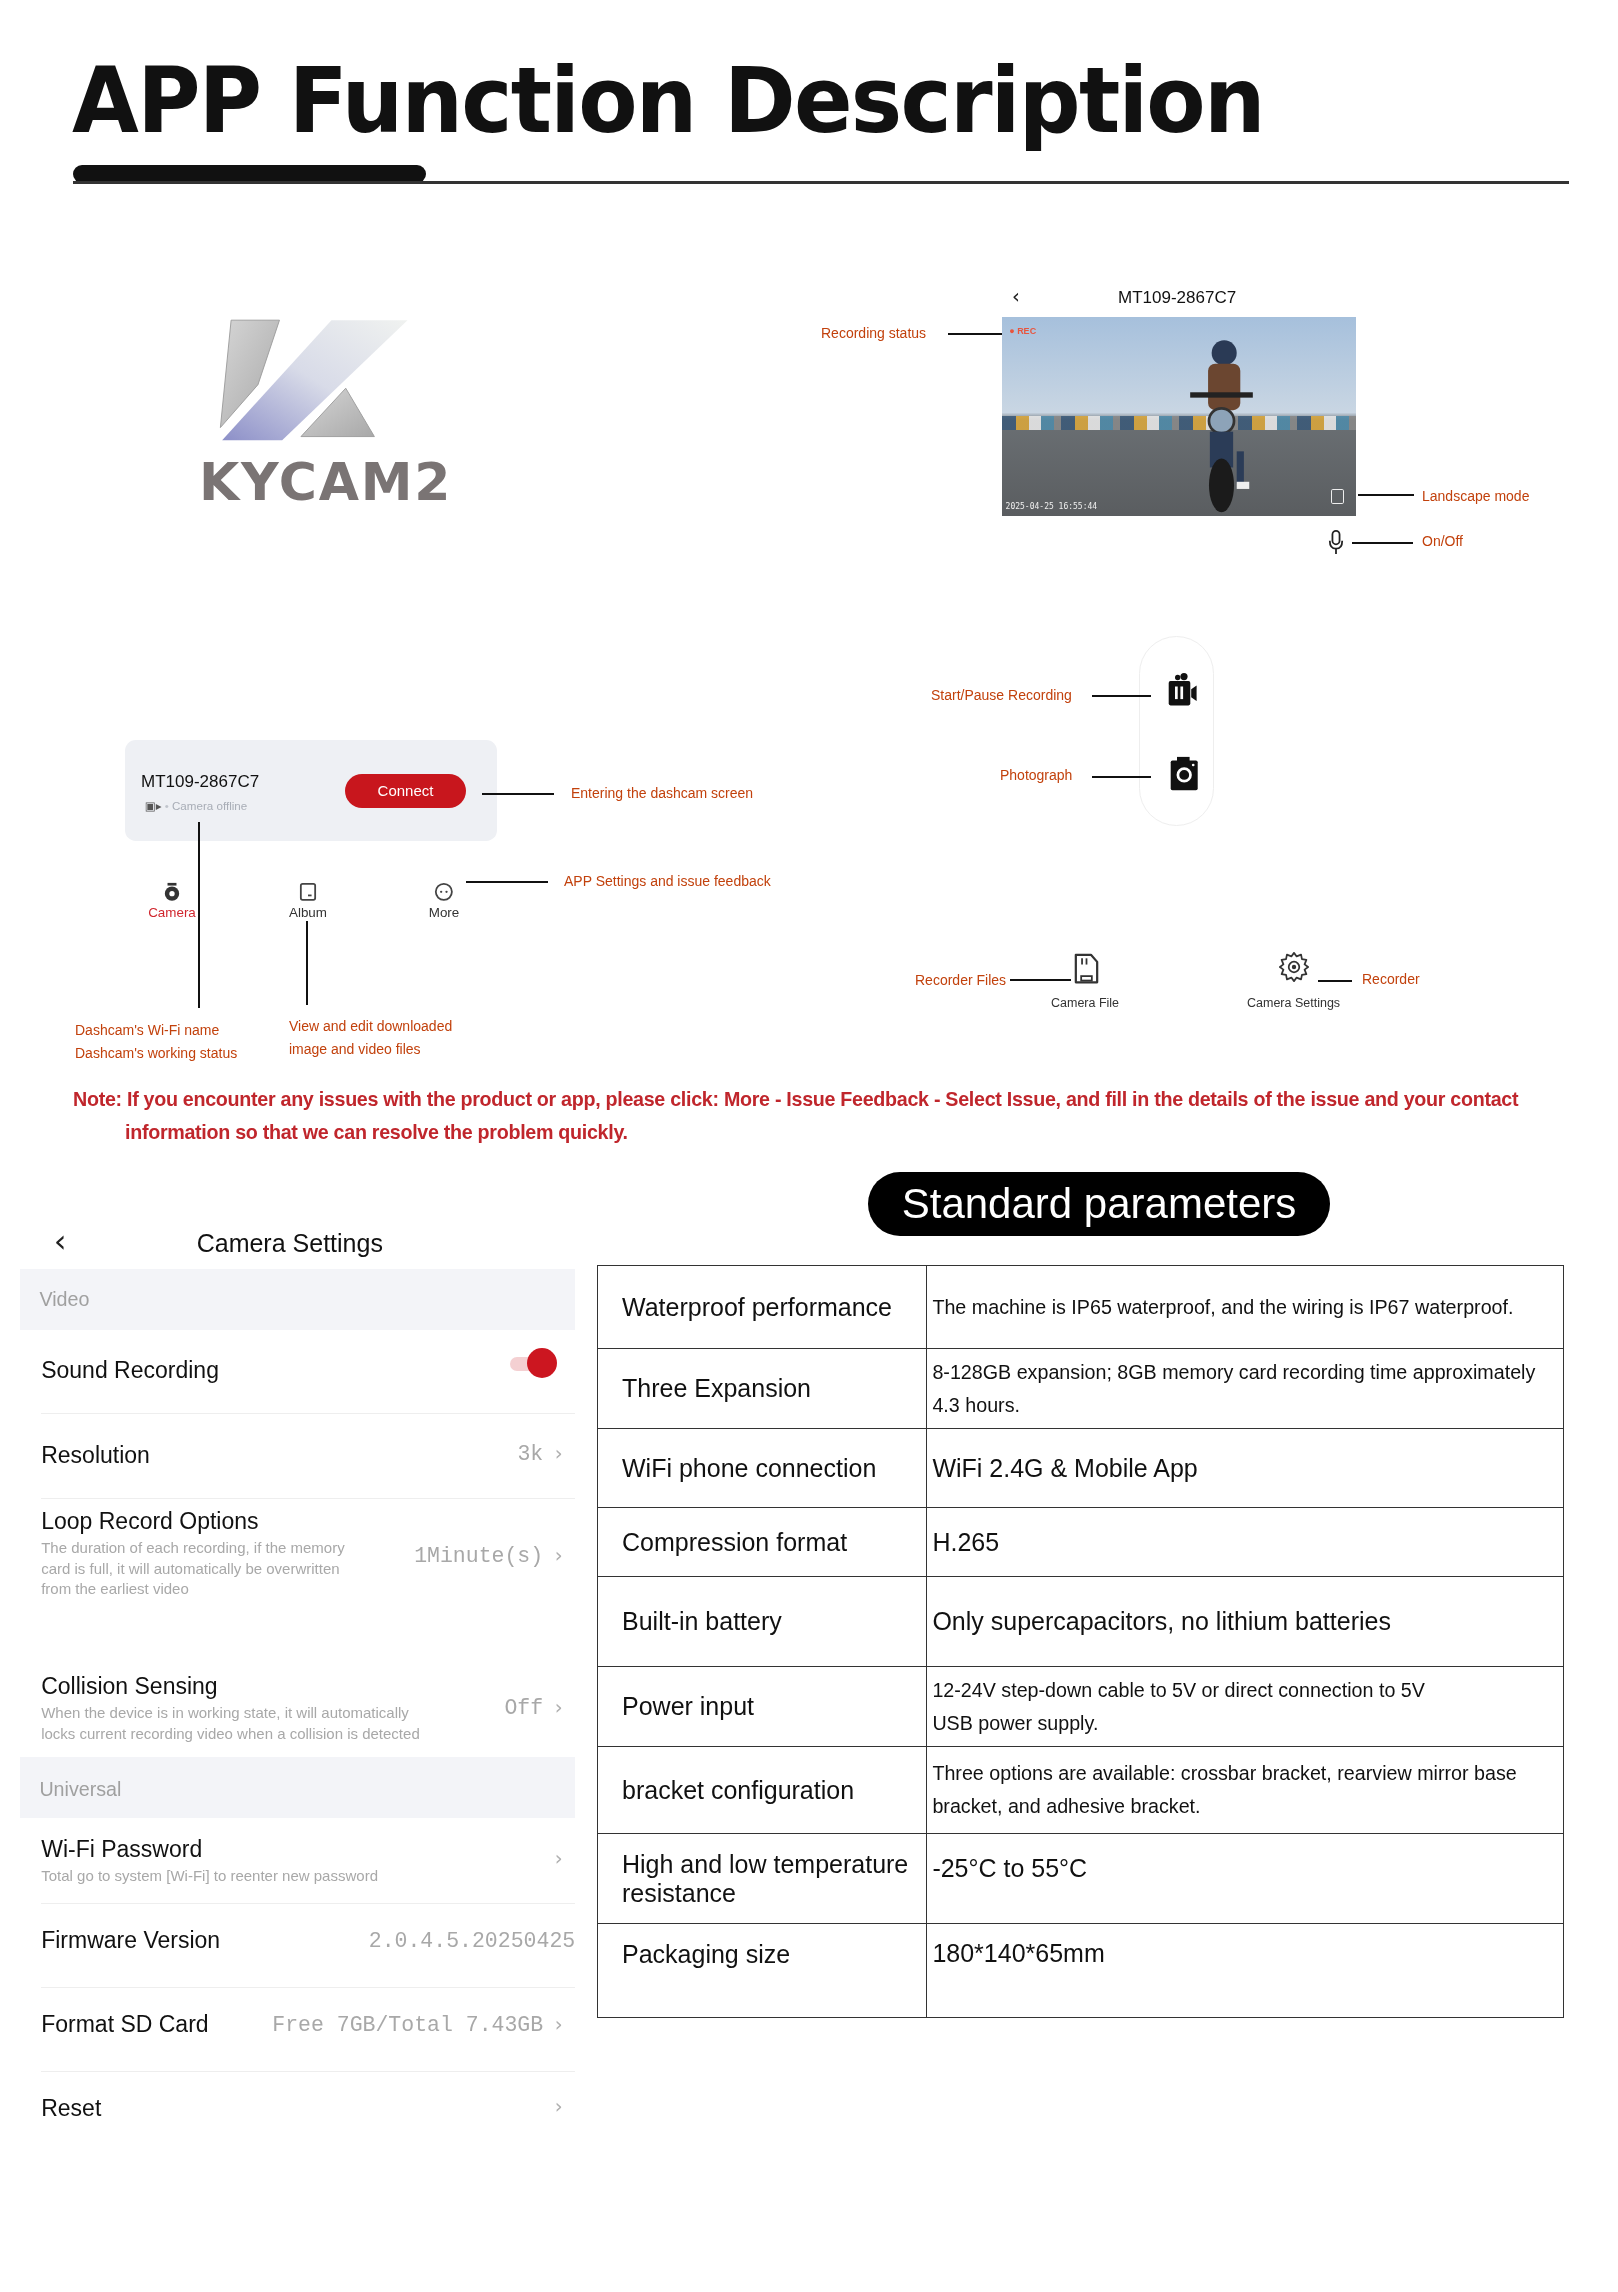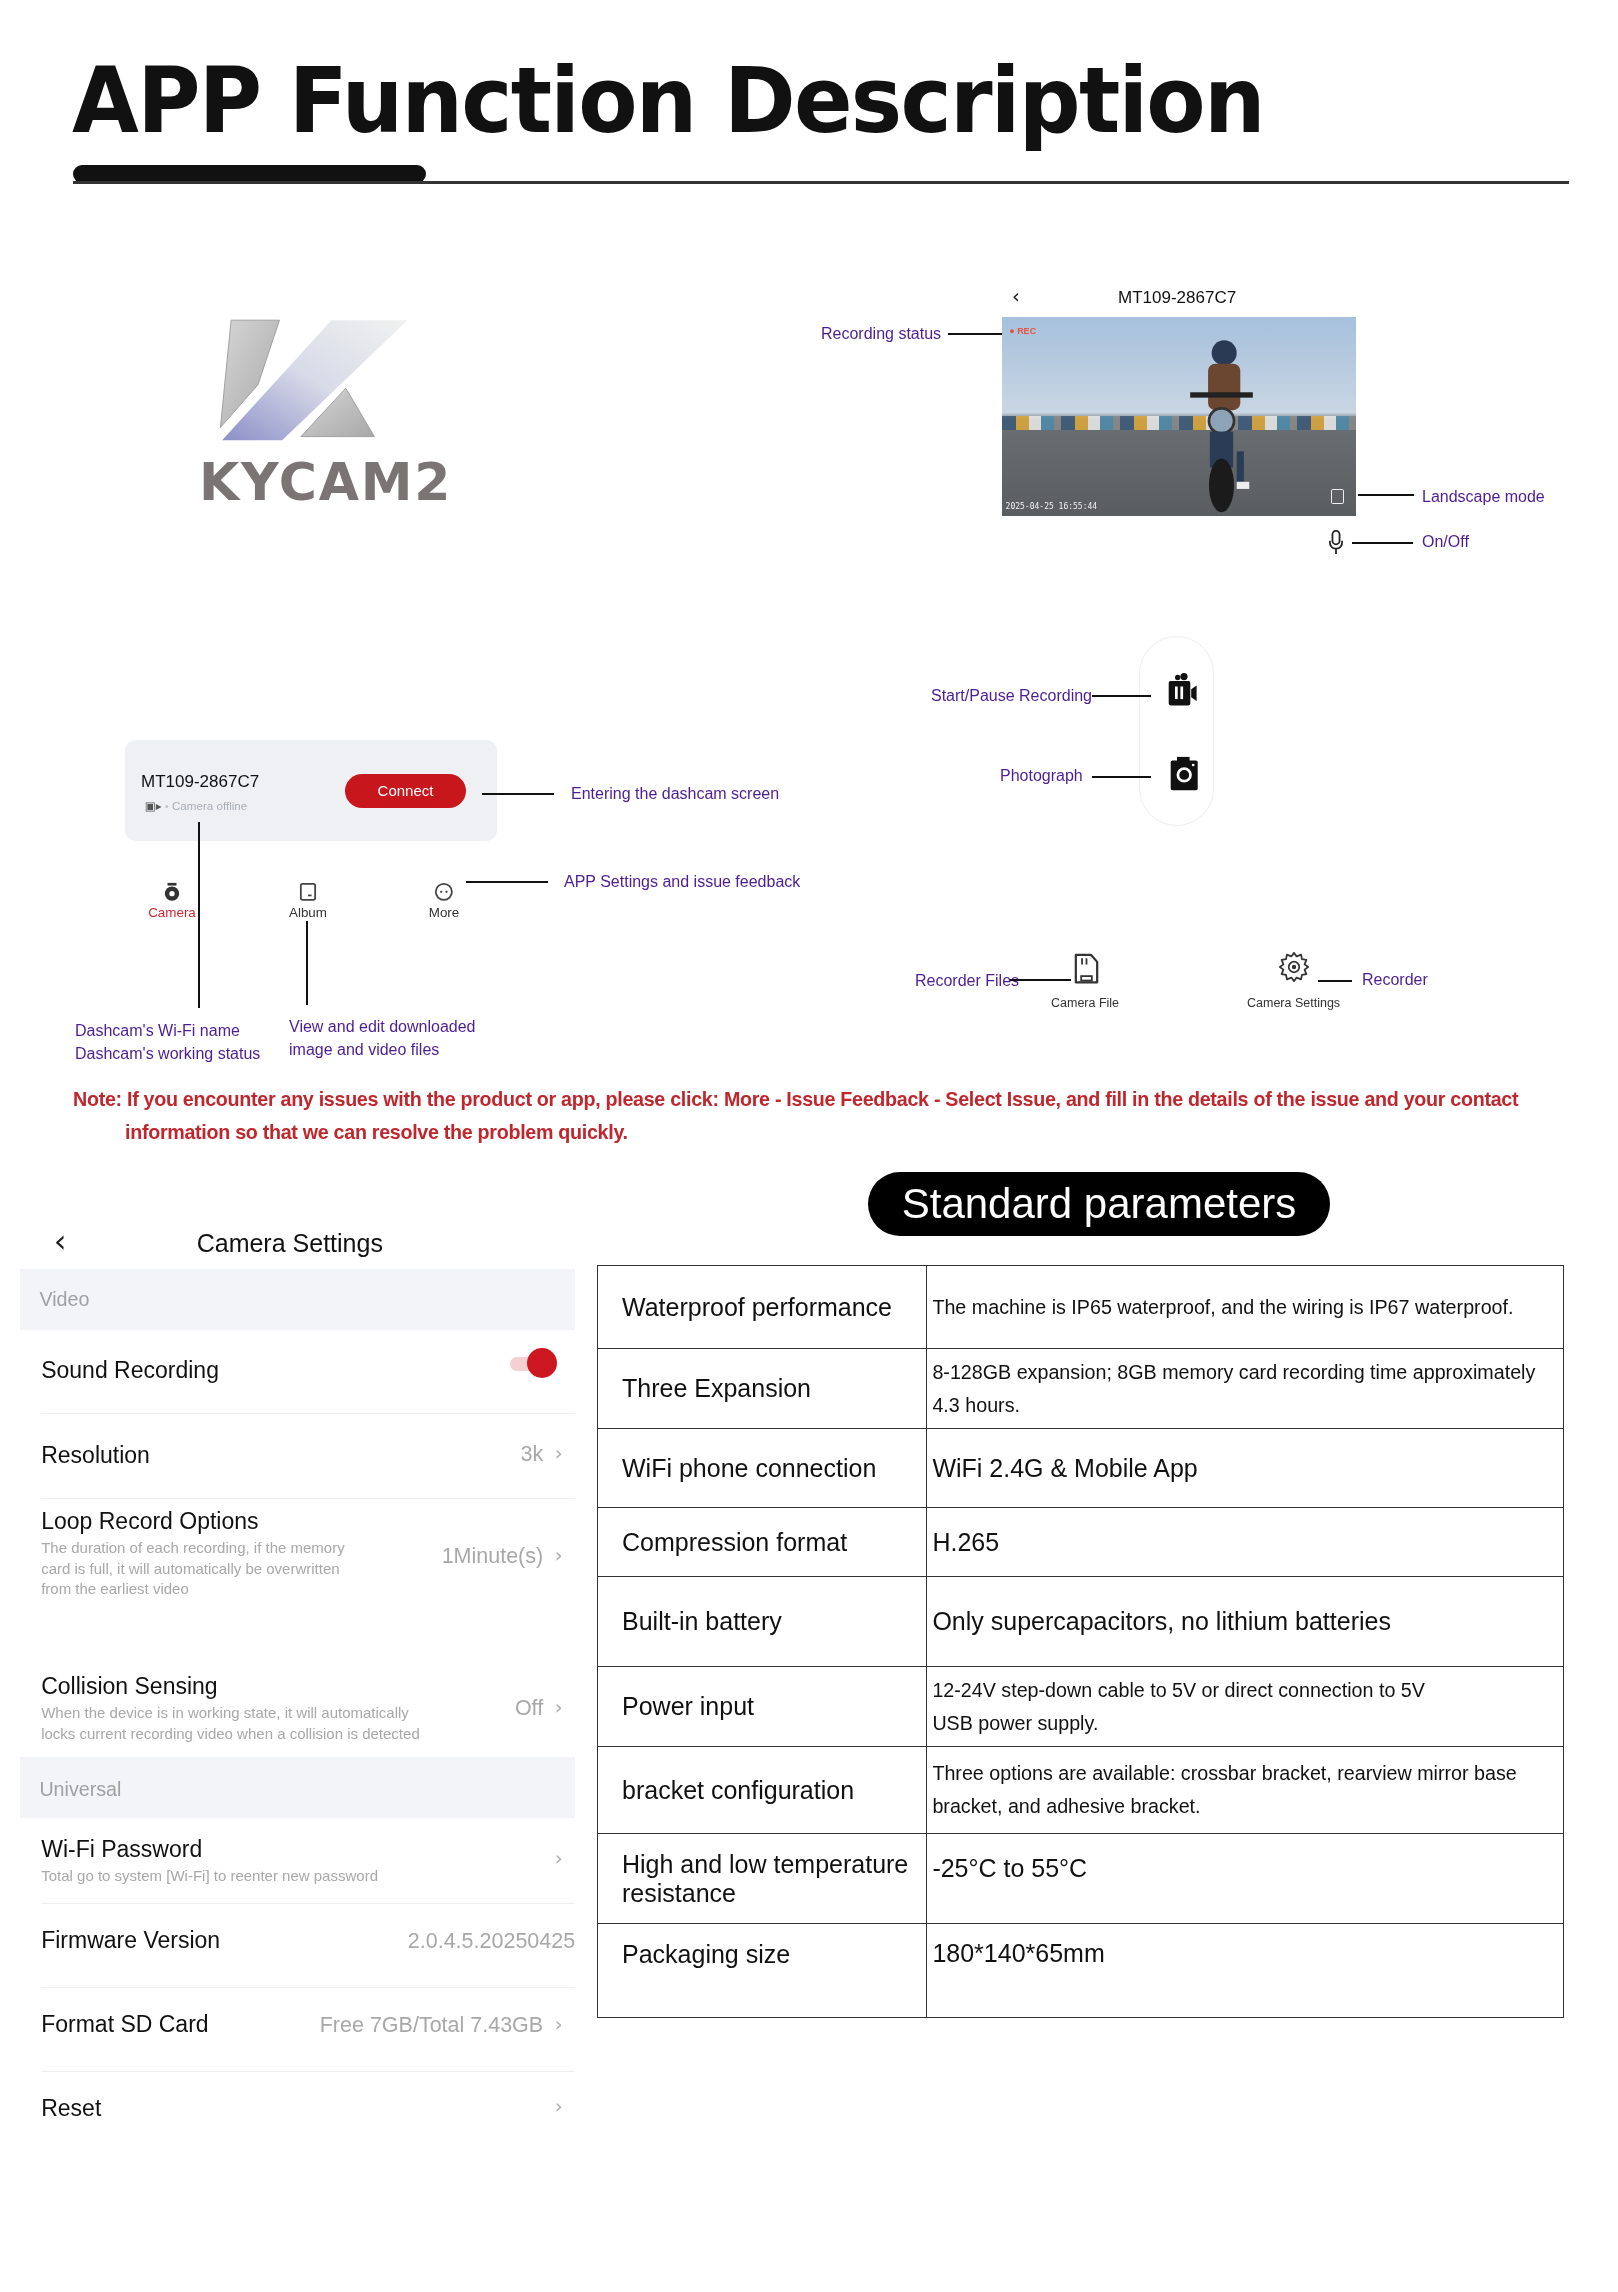--- a/index.html
+++ b/index.html
@@ -10,21 +10,21 @@
   
   #page-title { left: 72px; top: 56px; font-size: 90px; font-weight: 600; letter-spacing: -1.8px; color: #111; white-space: nowrap; line-height: 1; font-family: "DejaVu Sans", sans-serif; transform: scaleX(0.96); transform-origin: left; }
   #title-bar-thick { left: 73px; top: 165px; width: 353px; height: 18px; background: #111; border-radius: 9px; }
   #title-bar-line { left: 73px; top: 181px; width: 1496px; height: 2.7px; background: #333; }
 
   
   #logo { left: 197px; top: 313px; width: 233px; height: 197px; }
   #logo-text { left: 199px; top: 452px; font-family: "DejaVu Sans", sans-serif; font-weight: 700; font-size: 52px; color: #7a7474; letter-spacing: 1.8px; }
 
   
-  .ann { font-family: "Liberation Sans", sans-serif; font-size: 16px; color: #4c1d95; white-space: nowrap; line-height: 1; }
+  .ann { font-family: "Liberation Sans", sans-serif; font-size: 14px; color: #c2410c; white-space: nowrap; line-height: 1; }
   .ann-line { background: #111; height: 1.8px; }
   .ann-vline { background: #111; width: 1.8px; }
   #back-chevron-live { left: 1012px; top: 285px; font-size: 19.7px; color: #222; }
   #device-name-live { left: 1118px; top: 288px; font-size: 17px; color: #111; font-family: "Liberation Sans", sans-serif; }
   #live-view { left: 1002px; top: 317px; width: 354px; height: 199px; overflow: hidden; background: linear-gradient(180deg, #a6c0dc 0%, #c9d6e3 48%, #6a6f73 52%, #5a5d60 100%); }
   #rec-badge { left: 7.2px; top: 9px; color: #e8553e; font-size: 9px; font-weight: 700; font-family: "Liberation Sans", sans-serif; }
   #timestamp { left: 3.6px; bottom: 5.4px; color: #f0f0f0; font-size: 8px; font-family: "DejaVu Sans Mono", monospace; }
   #landscape-icon { right: 12.5px; bottom: 12.5px; width: 12.5px; height: 14.3px; border: 1.8px solid #eee; border-radius: 1.8px; }
   .truck-row { left: 0; top: 99px; width: 100%; height: 14.3px; background: repeating-linear-gradient(90deg, #3c5a78 0 14.3px, #d7a53c 14.3px 27px, #e6e6e6 27px 39px, #4f8aa8 39px 52px, #888 52px 59px); opacity: 0.9; }
   #rider { left: 179px; top: 18px; width: 81px; height: 179px; }
@@ -47,21 +47,21 @@
   #note .indent { padding-left: 52px; display: block; }
 
   
   #settings-panel { left: 19.7px; top: 1205px; width: 555px; height: 949px; }
   #settings-back { left: 34px; top: 19.7px; font-size: 32px; color: #222; line-height: 1; }
   #settings-title { left: 177px; top: 24px; font-size: 25px; color: #111; font-family: "Liberation Sans", sans-serif; }
   .sec-header { position: absolute; left: 0; width: 555px; background: #f3f4f8; color: #a0a0a0; font-size: 19.7px; font-family: "Liberation Sans", sans-serif; padding-left: 19.7px; }
   .set-row { position: absolute; left: 21.5px; width: 534px; border-bottom: 0.9px solid #eeeeee; }
   .set-label { position: absolute; left: 0; font-size: 23px; color: #111; font-family: "Liberation Sans", sans-serif; white-space: nowrap; }
   .set-desc { position: absolute; left: 0; font-size: 15px; color: #a8a8a8; font-family: "Liberation Sans", sans-serif; line-height: 20.6px; }
-  .set-value { position: absolute; right: 32px; font-size: 21.5px; color: #a8a8a8; font-family: Liberation Sans, sans-serif; white-space: nowrap; }
+  .set-value { position: absolute; right: 32px; font-size: 21.5px; color: #a8a8a8; font-family: Liberation Mono, monospace; white-space: nowrap; }
   .set-chev { position: absolute; right: 12.5px; font-size: 19.7px; color: #b0b0b0; }
   #sound-toggle { position: absolute; right: 18px; top: 18px; width: 47px; height: 30px; }
   #sound-toggle .track { position: absolute; left: 0; top: 9px; width: 36px; height: 14.3px; border-radius: 7.2px; background: #f4d0d2; }
   #sound-toggle .knob { position: absolute; right: 0; top: 0; width: 30px; height: 30px; border-radius: 15px; background: #cc1620; }
 
   
   #param-pill { left: 868px; top: 1172px; width: 462px; height: 64px; background: #000; border-radius: 32px; color: #fff; font-size: 42px; text-align: center; line-height: 64px; font-family: "Liberation Sans", sans-serif; }
   #param-table { left: 597px; top: 1265px; width: 967px; border-collapse: collapse; border: 1.8px solid #333; }
   #param-table td { border: 1.8px solid #333; font-family: "Liberation Sans", sans-serif; color: #111; vertical-align: middle; }
   #param-table td.key { width: 329px; font-size: 25px; padding-left: 24px; line-height: 29px; }

